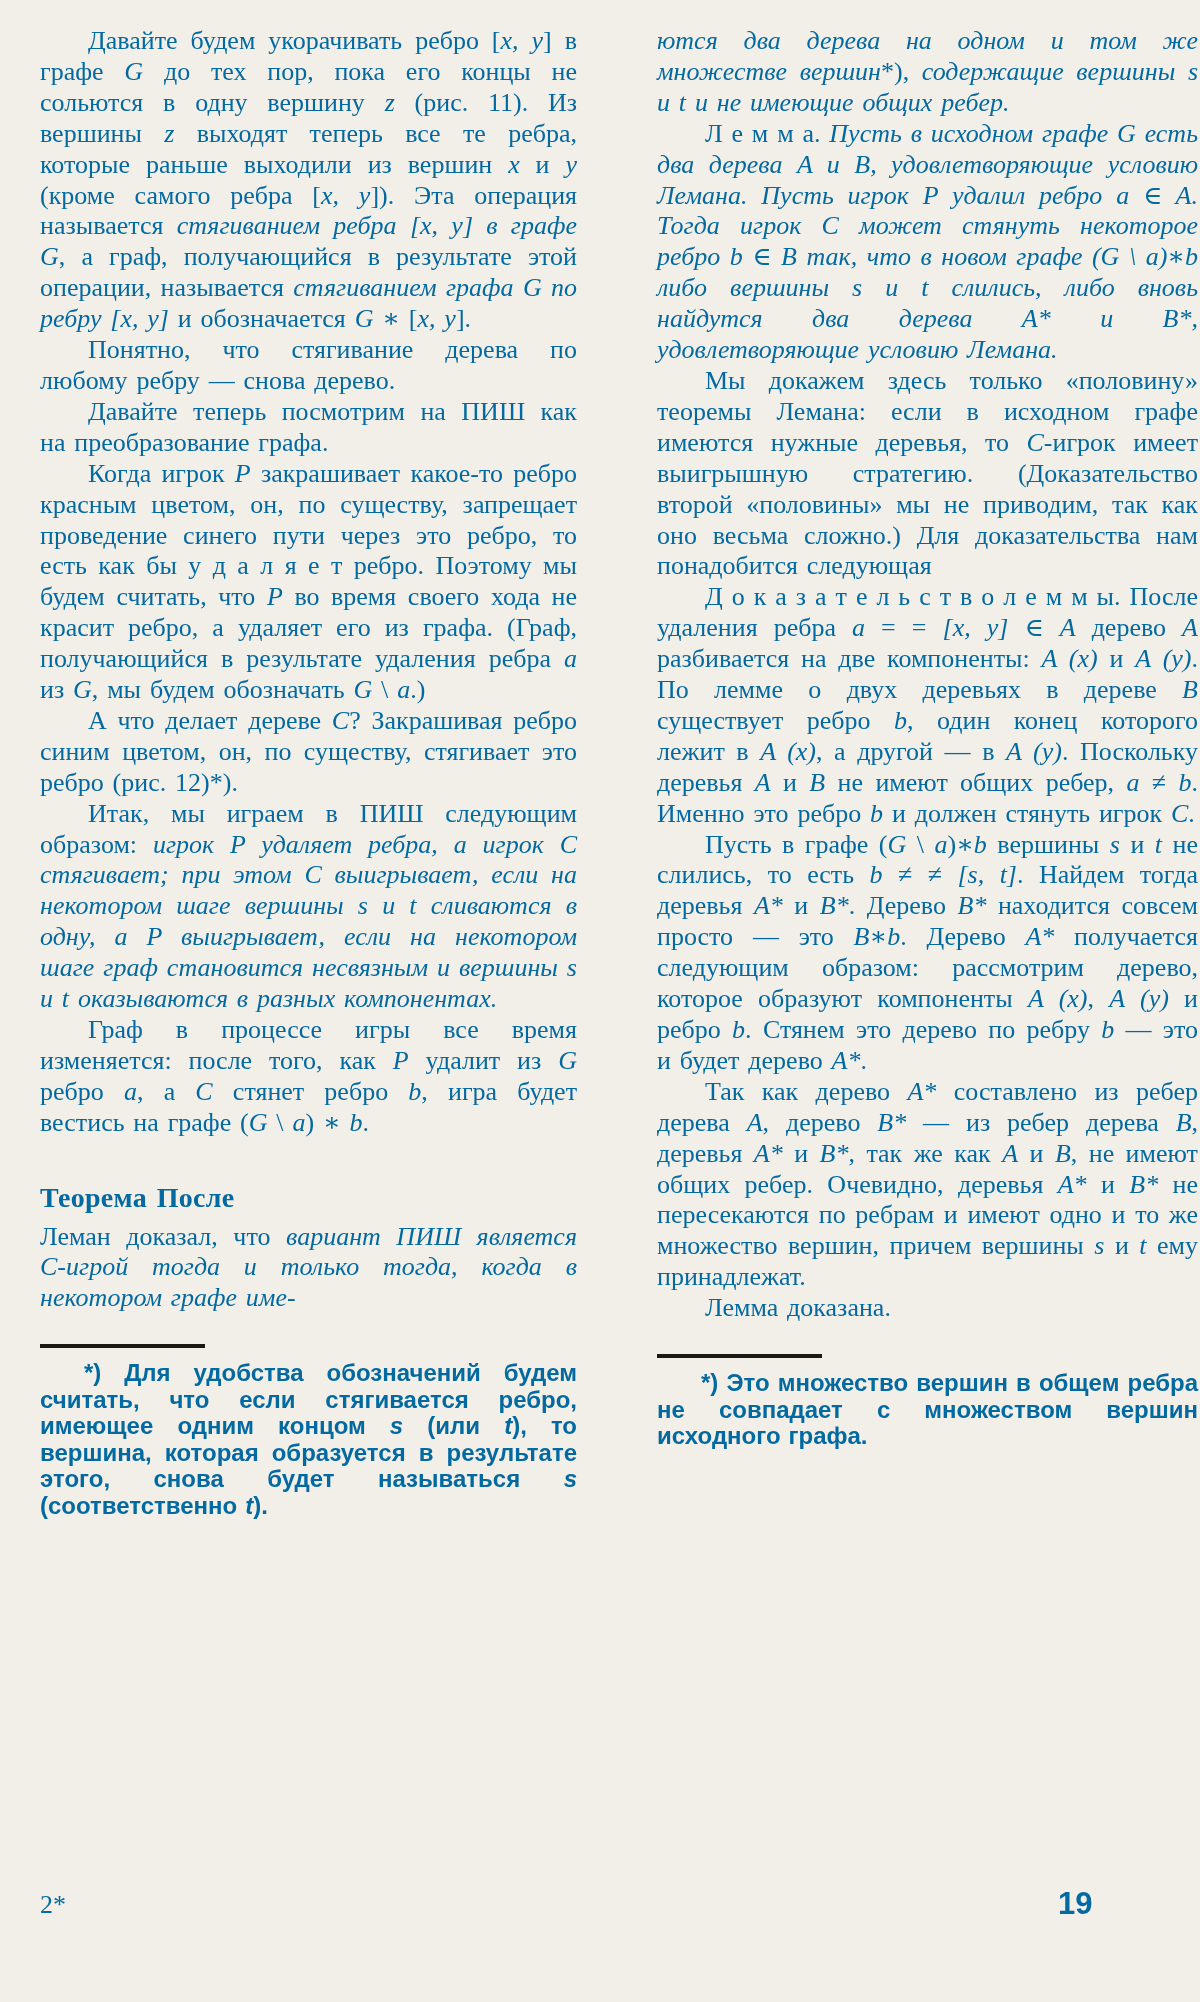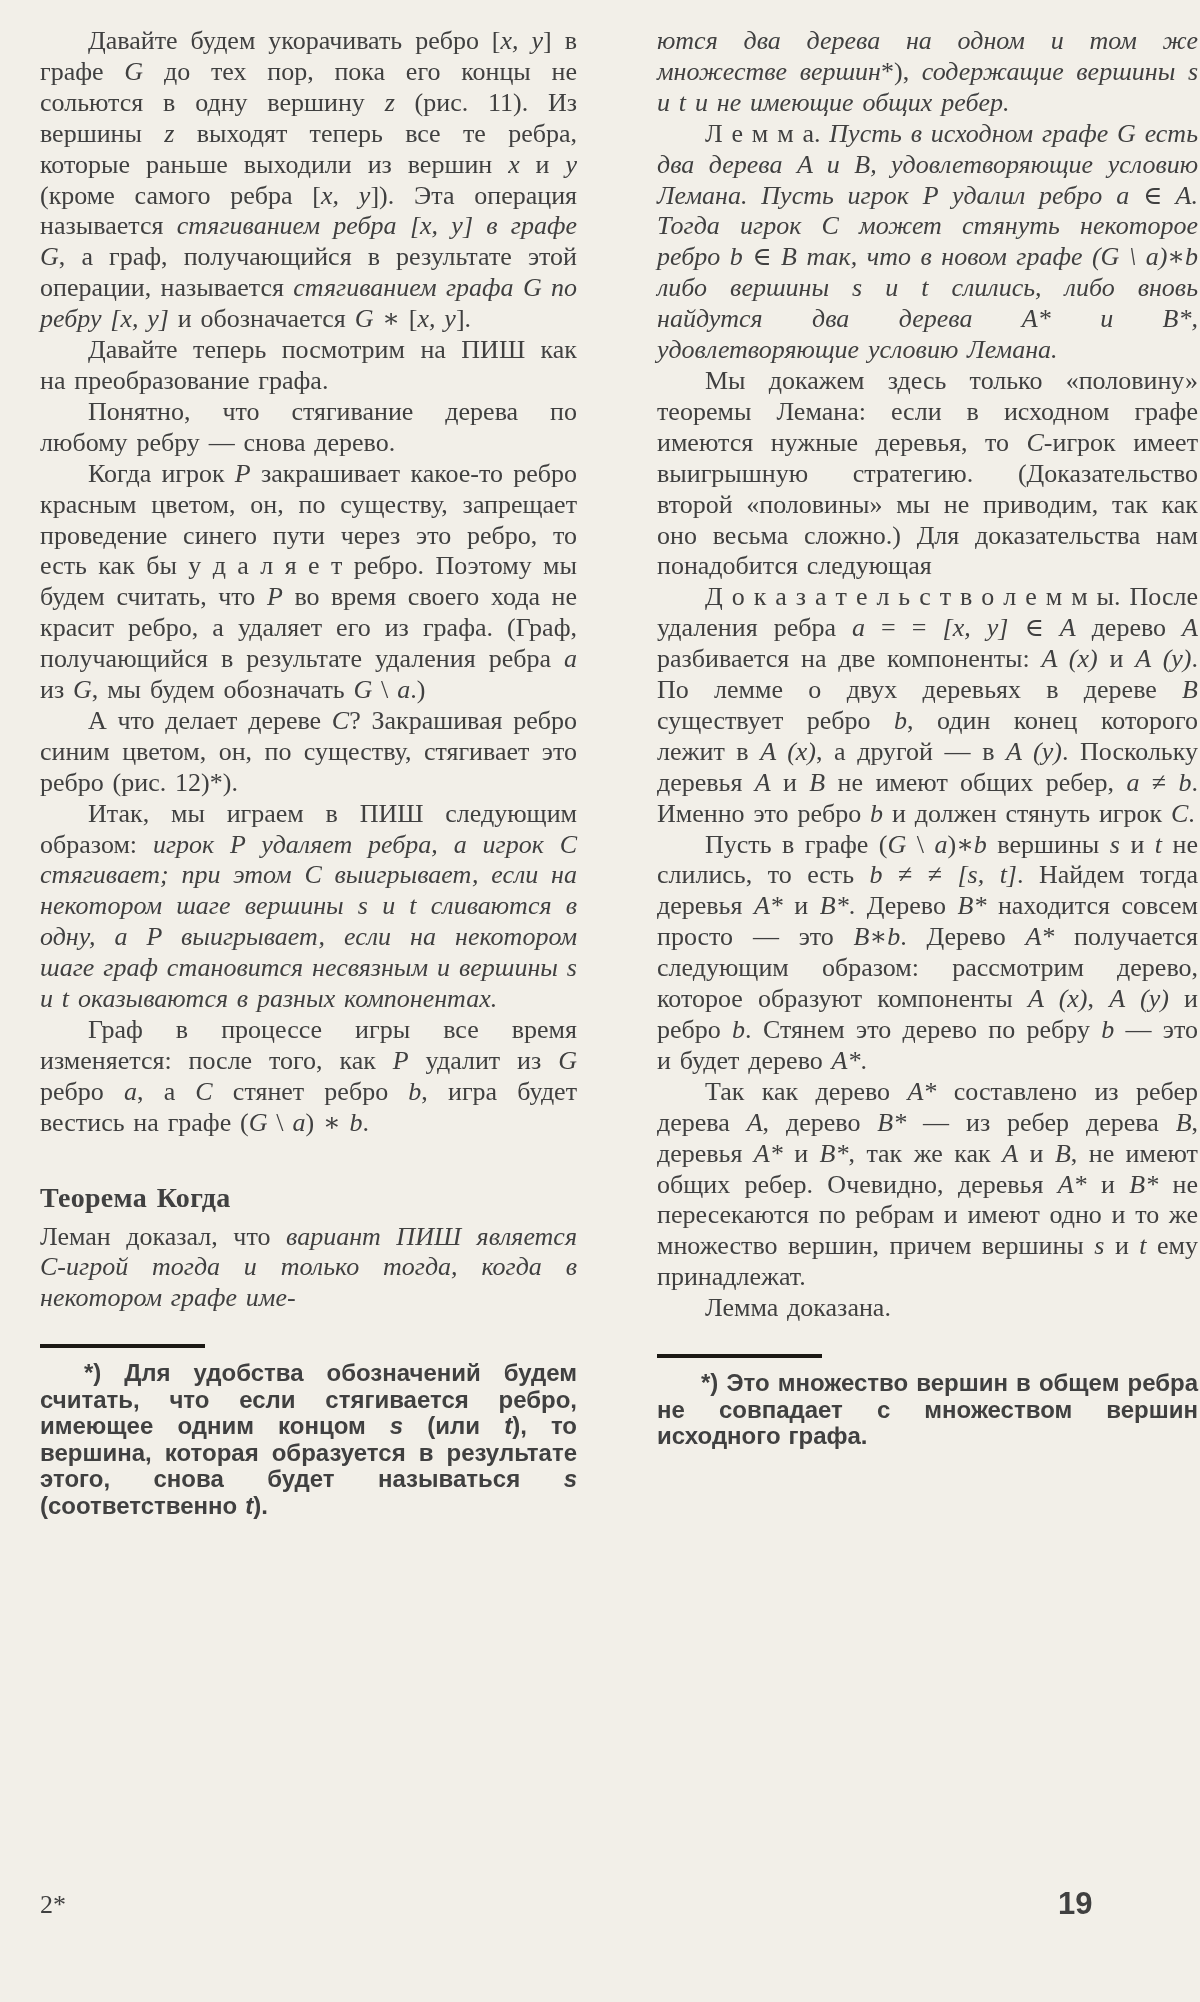--- a/index.html
+++ b/index.html
@@ -68,30 +68,30 @@
     left: 1058px;
     top: 1886px;
     font-size: 31px;
     font-weight: 700;
     font-family: "Liberation Sans", "DejaVu Sans", sans-serif;
   }
 </style>
 </head>
 <body>
 
-<div class="page" style="background: rgb(242, 239, 232); color: #404040;">
+<div class="page" style="background: rgb(242, 239, 232); color: #0369a1;">
   <div id="col-left" class="col">
       <p class="body ind"><span>Давайте будем укорачивать ребро [</span><span class="it">x, y</span><span>] в графе </span><span class="it">G</span><span> до тех пор, пока его концы не сольются в одну вершину </span><span class="it">z</span><span> (рис. 11). Из вершины </span><span class="it">z</span><span> выходят теперь все те ребра, которые раньше выходили из вершин </span><span class="it">x</span><span> и </span><span class="it">y</span><span> (кроме самого ребра [</span><span class="it">x, y</span><span>]). Эта операция называется </span><span class="it">стягиванием ребра [x, y] в графе G</span><span>, а граф, получающийся в результате этой операции, называется </span><span class="it">стягиванием графа G по ребру [x, y]</span><span> и обозначается </span><span class="it">G</span><span> ∗ [</span><span class="it">x, y</span><span>].</span></p>
+      <p class="body ind"><span>Понятно, что стягивание дерева по любому ребру — снова дерево.</span></p>
       <p class="body ind"><span>Давайте теперь посмотрим на ПИШ как на преобразование графа.</span></p>
-      <p class="body ind"><span>Понятно, что стягивание дерева по любому ребру — снова дерево.</span></p>
       <p class="body ind"><span>Когда игрок </span><span class="it">P</span><span> закрашивает какое-то ребро красным цветом, он, по существу, запрещает проведение синего пути через это ребро, то есть как бы у д а л я е т ребро. Поэтому мы будем считать, что </span><span class="it">P</span><span> во время своего хода не красит ребро, а удаляет его из графа. (Граф, получающийся в результате удаления ребра </span><span class="it">a</span><span> из </span><span class="it">G</span><span>, мы будем обозначать </span><span class="it">G</span><span> \ </span><span class="it">a</span><span>.)</span></p>
       <p class="body ind"><span>А что делает дереве </span><span class="it">C</span><span>? Закрашивая ребро синим цветом, он, по существу, стягивает это ребро (рис. 12)*).</span></p>
       <p class="body ind"><span>Итак, мы играем в ПИШ следующим образом: </span><span class="it">игрок P удаляет ребра, а игрок C стягивает; при этом C выигрывает, если на некотором шаге вершины s и t сливаются в одну, а P выигрывает, если на некотором шаге граф становится несвязным и вершины s и t оказываются в разных компонентах.</span></p>
       <p class="body ind"><span>Граф в процессе игры все время изменяется: после того, как </span><span class="it">P</span><span> удалит из </span><span class="it">G</span><span> ребро </span><span class="it">a</span><span>, а </span><span class="it">C</span><span> стянет ребро </span><span class="it">b</span><span>, игра будет вестись на графе (</span><span class="it">G</span><span> \ </span><span class="it">a</span><span>) ∗ </span><span class="it">b</span><span>.</span></p>
-      <h2 class="subhead">Теорема Когда</h2>
+      <h2 class="subhead">Теорема После</h2>
       <p class="body"><span>Леман доказал, что </span><span class="it">вариант ПИШ является C-игрой тогда и только тогда, когда в некотором графе име-</span></p>
       <div class="rule"></div>
       <p class="foot"><span>*) Для удобства обозначений будем считать, что если стягивается ребро, имеющее одним концом </span><span class="it">s</span><span> (или </span><span class="it">t</span><span>), то вершина, которая образуется в результате этого, снова будет называться </span><span class="it">s</span><span> (соответственно </span><span class="it">t</span><span>).</span></p>
     </div>
   <div id="col-right" class="col">
       <p class="body"><span class="it">ются два дерева на одном и том же множестве вершин</span><span>*), </span><span class="it">содержащие вершины s и t и не имеющие общих ребер.</span></p>
       <p class="body ind"><span>Л е м м а. </span><span class="it">Пусть в исходном графе G есть два дерева A и B, удовлетворяющие условию Лемана. Пусть игрок P удалил ребро a ∈ A. Тогда игрок C может стянуть некоторое ребро b ∈ B так, что в новом графе (G \ a)∗b либо вершины s и t слились, либо вновь найдутся два дерева A* и B*, удовлетворяющие условию Лемана.</span></p>
       <p class="body ind"><span>Мы докажем здесь только «половину» теоремы Лемана: если в исходном графе имеются нужные деревья, то </span><span class="it">C</span><span>-игрок имеет выигрышную стратегию. (Доказательство второй «половины» мы не приводим, так как оно весьма сложно.) Для доказательства нам понадобится следующая</span></p>
       <p class="body ind"><span>Д о к а з а т е л ь с т в о л е м м ы. После удаления ребра </span><span class="it">a</span><span> = = </span><span class="it">[x, y]</span><span> ∈ </span><span class="it">A</span><span> дерево </span><span class="it">A</span><span> разбивается на две компоненты: </span><span class="it">A (x)</span><span> и </span><span class="it">A (y)</span><span>. По лемме о двух деревьях в дереве </span><span class="it">B</span><span> существует ребро </span><span class="it">b</span><span>, один конец которого лежит в </span><span class="it">A (x)</span><span>, а другой — в </span><span class="it">A (y)</span><span>. Поскольку деревья </span><span class="it">A</span><span> и </span><span class="it">B</span><span> не имеют общих ребер, </span><span class="it">a</span><span> ≠ </span><span class="it">b</span><span>. Именно это ребро </span><span class="it">b</span><span> и должен стянуть игрок </span><span class="it">C</span><span>.</span></p>
       <p class="body ind"><span>Пусть в графе (</span><span class="it">G</span><span> \ </span><span class="it">a</span><span>)∗</span><span class="it">b</span><span> вершины </span><span class="it">s</span><span> и </span><span class="it">t</span><span> не слились, то есть </span><span class="it">b</span><span> ≠ ≠ </span><span class="it">[s, t]</span><span>. Найдем тогда деревья </span><span class="it">A*</span><span> и </span><span class="it">B*</span><span>. Дерево </span><span class="it">B*</span><span> находится совсем просто — это </span><span class="it">B∗b</span><span>. Дерево </span><span class="it">A*</span><span> получается следующим образом: рассмотрим дерево, которое образуют компоненты </span><span class="it">A (x)</span><span>, </span><span class="it">A (y)</span><span> и ребро </span><span class="it">b</span><span>. Стянем это дерево по ребру </span><span class="it">b</span><span> — это и будет дерево </span><span class="it">A*</span><span>.</span></p>

